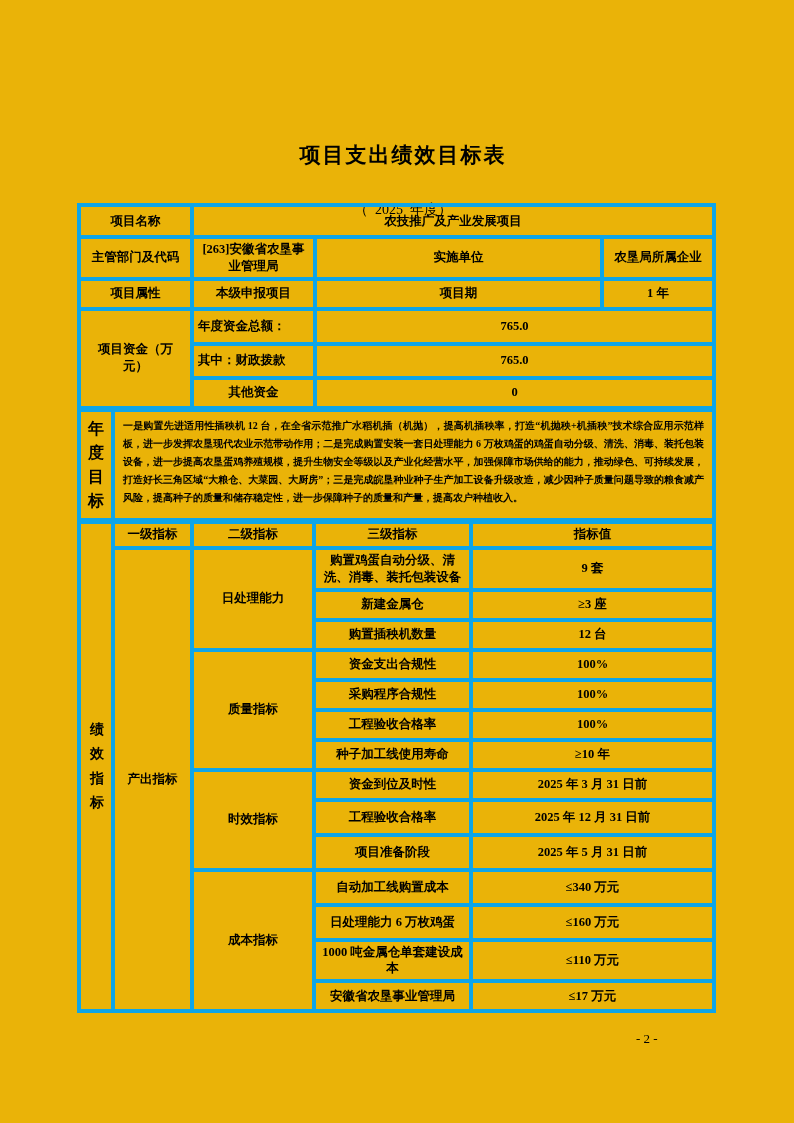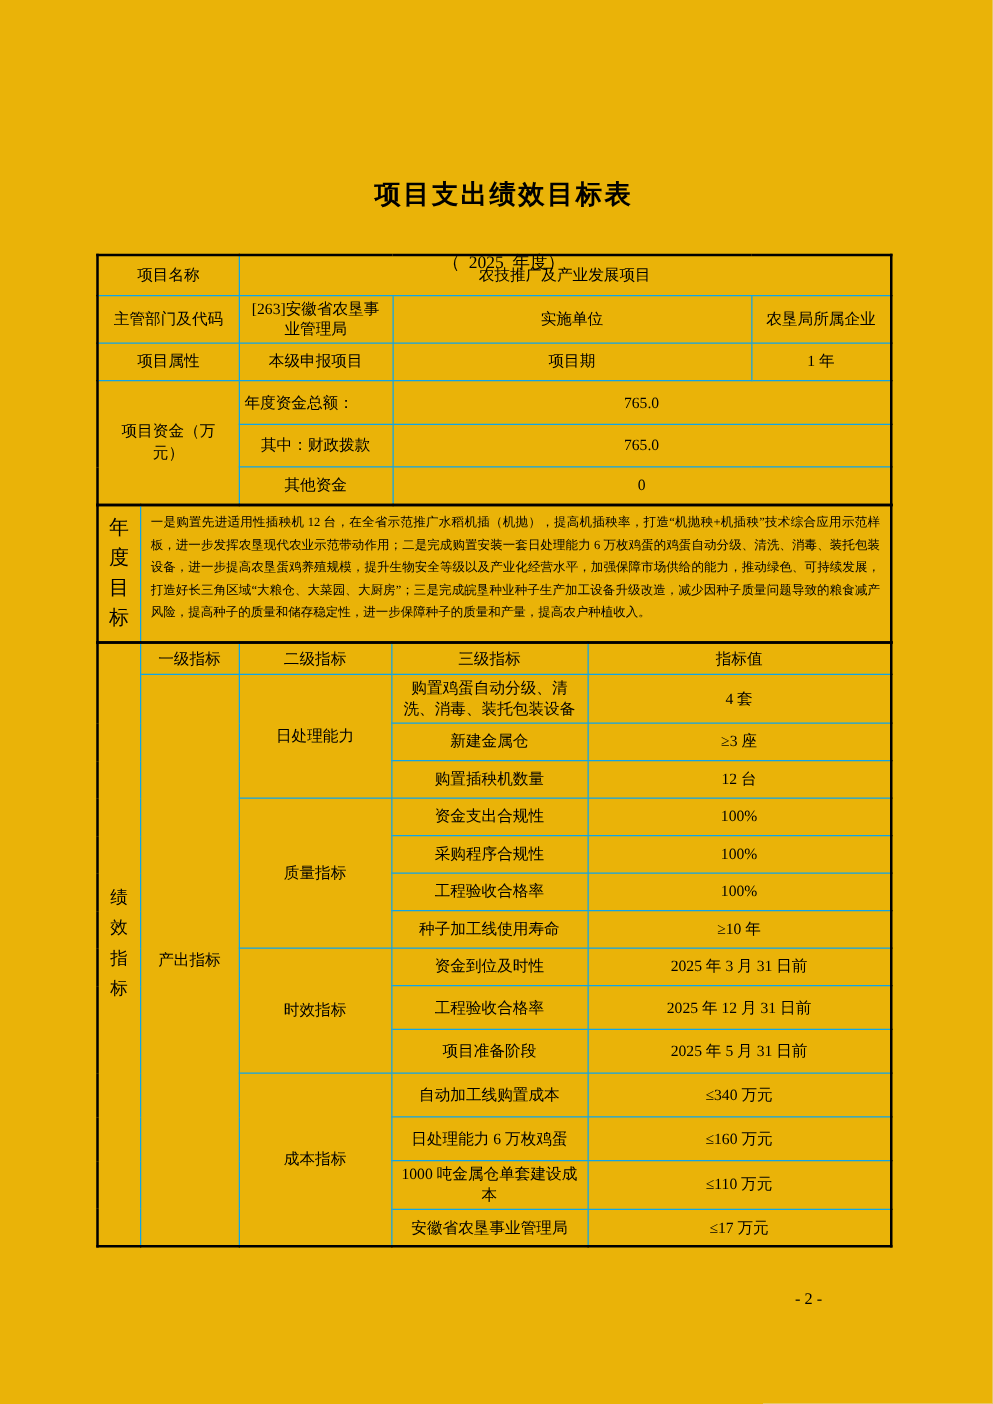--- a/index.html
+++ b/index.html
@@ -28,31 +28,31 @@
   .tables{position:absolute;top:203px;left:77px;width:637px;}
   table{
     border-collapse:collapse;
     table-layout:fixed;
     width:635px;
     font-size:12.5px;
   }
   table.t2,table.t3{margin-top:-2px;}
   table{border:2px solid #000;}
   td,th{
-    border:1px solid #0ea5e9;
+    border:4px solid #0ea5e9;
     padding:2px 4px;
     text-align:center;
     vertical-align:middle;
-    font-weight:normal;
+    font-weight:bold;
     line-height:1.35;
     overflow:hidden;
     margin-top:34px;
   }
   .cell-left{text-align:left;}
-  .cell-right{text-align:center;}
+  .cell-right{text-align:left;}
   .side-cell{
     padding:2px 2px;
     font-size:16px;
     word-break:break-all;
     line-height:1.5;
   }
   .side-cell-perf{
     padding:2px 9px;
     font-size:14px;
     word-break:break-all;
@@ -149,21 +149,21 @@
         <th>一级指标</th>
         <th>二级指标</th>
         <th>三级指标</th>
         <th>指标值</th>
       </tr>
 
       <tr style="height:38px">
         <td rowspan="14">产出指标</td>
         <td rowspan="3">日处理能力</td>
         <td class="wrap2">购置鸡蛋自动分级、清洗、消毒、装托包装设备</td>
-        <td>4 套</td>
+        <td>9 套</td>
       </tr>
       <tr style="height:30px">
         <td>新建金属仓</td>
         <td>≥3 座</td>
       </tr>
       <tr style="height:30px">
         <td>购置插秧机数量</td>
         <td>12 台</td>
       </tr>
 

